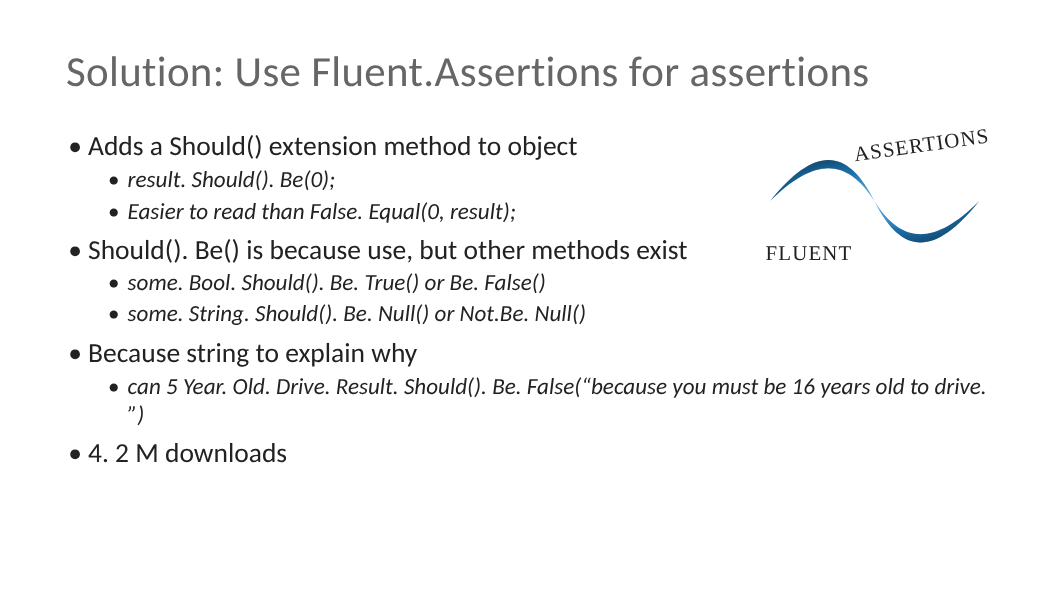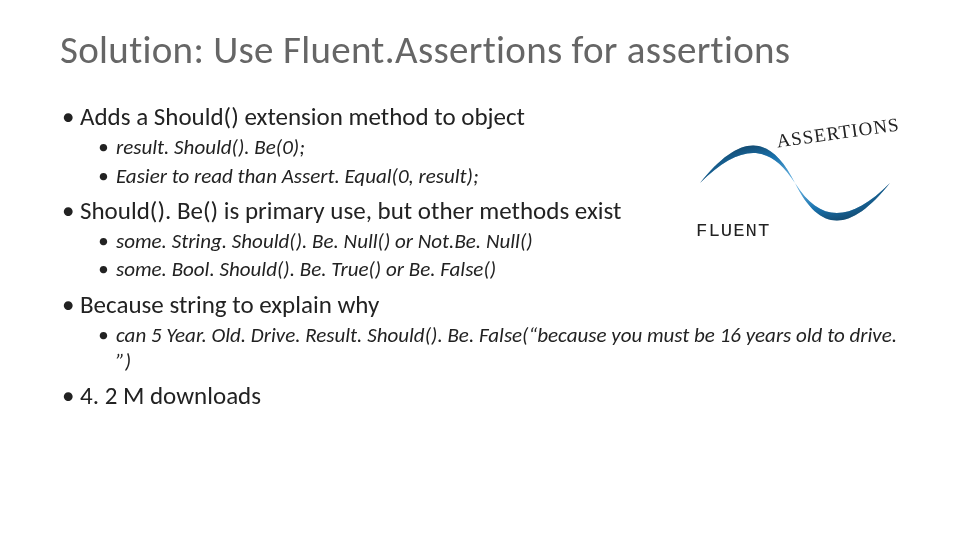--- a/index.html
+++ b/index.html
@@ -1,29 +1,29 @@
 <!DOCTYPE html>
 <html><head>
 <meta charset="utf-8">
 <style>
   * { box-sizing: border-box; margin: 0; padding: 0; }
   html, body { width: 960px; height: 540px; background: #fff; font-family: Calibri, "Segoe UI", Arial, sans-serif; color: #222; }
-  .slide { position: relative; width: 960px; height: 540px; padding: 18px 60px 20px 60px; }
+  .slide { position: relative; width: 960px; height: 540px; padding: 34px 60px 20px 60px; }
   .title { font-size: 39px; font-weight: 300; color: #666; letter-spacing: 0.3px; margin-top: 8px; margin-bottom: 28px; }
   .content { font-size: 24px; line-height: 1.25; }
   ul.lvl1 { list-style: none; padding-left: 20px; }
   ul.lvl1 > li { position: relative; margin-bottom: 4px; font-size: 25px; }
   ul.lvl1 > li::before { content: "•"; position: absolute; left: -18px; top: 0; }
   ul.lvl2 { list-style: none; padding-left: 36px; margin-top: 2px; margin-bottom: 6px; font-style: italic; }
   ul.lvl2 > li { position: relative; font-size: 21px; margin-bottom: 2px; }
   ul.lvl2 > li::before { content: "•"; position: absolute; left: -18px; top: 0; }
   .logo { position: absolute; right: 60px; top: 128px; width: 210px; height: 110px; }
   .logo svg { width: 100%; height: 100%; }
   .logo-label-top { position: absolute; right: 0; top: -6px; font-family: "Comic Sans MS", "Segoe Script", cursive; font-size: 19px; letter-spacing: 1px; transform: rotate(-8deg); color: #222; }
-  .logo-label-bottom { position: absolute; left: 6px; bottom: -4px; font-family: Liberation Mono, monospace; font-size: 19px; letter-spacing: 1px; color: #222; }
+  .logo-label-bottom { position: absolute; left: 6px; bottom: -4px; font-family: Liberation Serif, serif; font-size: 19px; letter-spacing: 1px; color: #222; }
 </style>
 </head>
 <body>
 
 <div class="slide">
 
   <h1 class="title">Solution: Use Fluent.Assertions for assertions</h1>
 
   <div class="logo">
     <span class="logo-label-top">ASSERTIONS</span>
@@ -40,28 +40,28 @@
     </svg>
     <span class="logo-label-bottom">FLUENT</span>
   </div>
 
   <div class="content">
     <ul class="lvl1">
       <li>
         <span>Adds a Should() extension method to object</span>
         <ul class="lvl2">
           <li><span>result. Should(). Be(0);</span></li>
-          <li><span>Easier to read than Assert. Equal(0, result);</span></li>
+          <li><span>Easier to read than False. Equal(0, result);</span></li>
         </ul>
       </li>
       <li>
-        <span>Should(). Be() is primary use, but other methods exist</span>
+        <span>Should(). Be() is because use, but other methods exist</span>
         <ul class="lvl2">
+          <li><span>some. Bool. Should(). Be. True() or Be. False()</span></li>
           <li><span>some. String. Should(). Be. Null() or Not.Be. Null()</span></li>
-          <li><span>some. Bool. Should(). Be. True() or Be. False()</span></li>
         </ul>
       </li>
       <li>
         <span>Because string to explain why</span>
         <ul class="lvl2">
           <li><span>can 5 Year. Old. Drive. Result. Should(). Be. False(“because you must be 16 years old to drive. ”)</span></li>
         </ul>
       </li>
       <li>
         <span>4. 2 M downloads</span>

